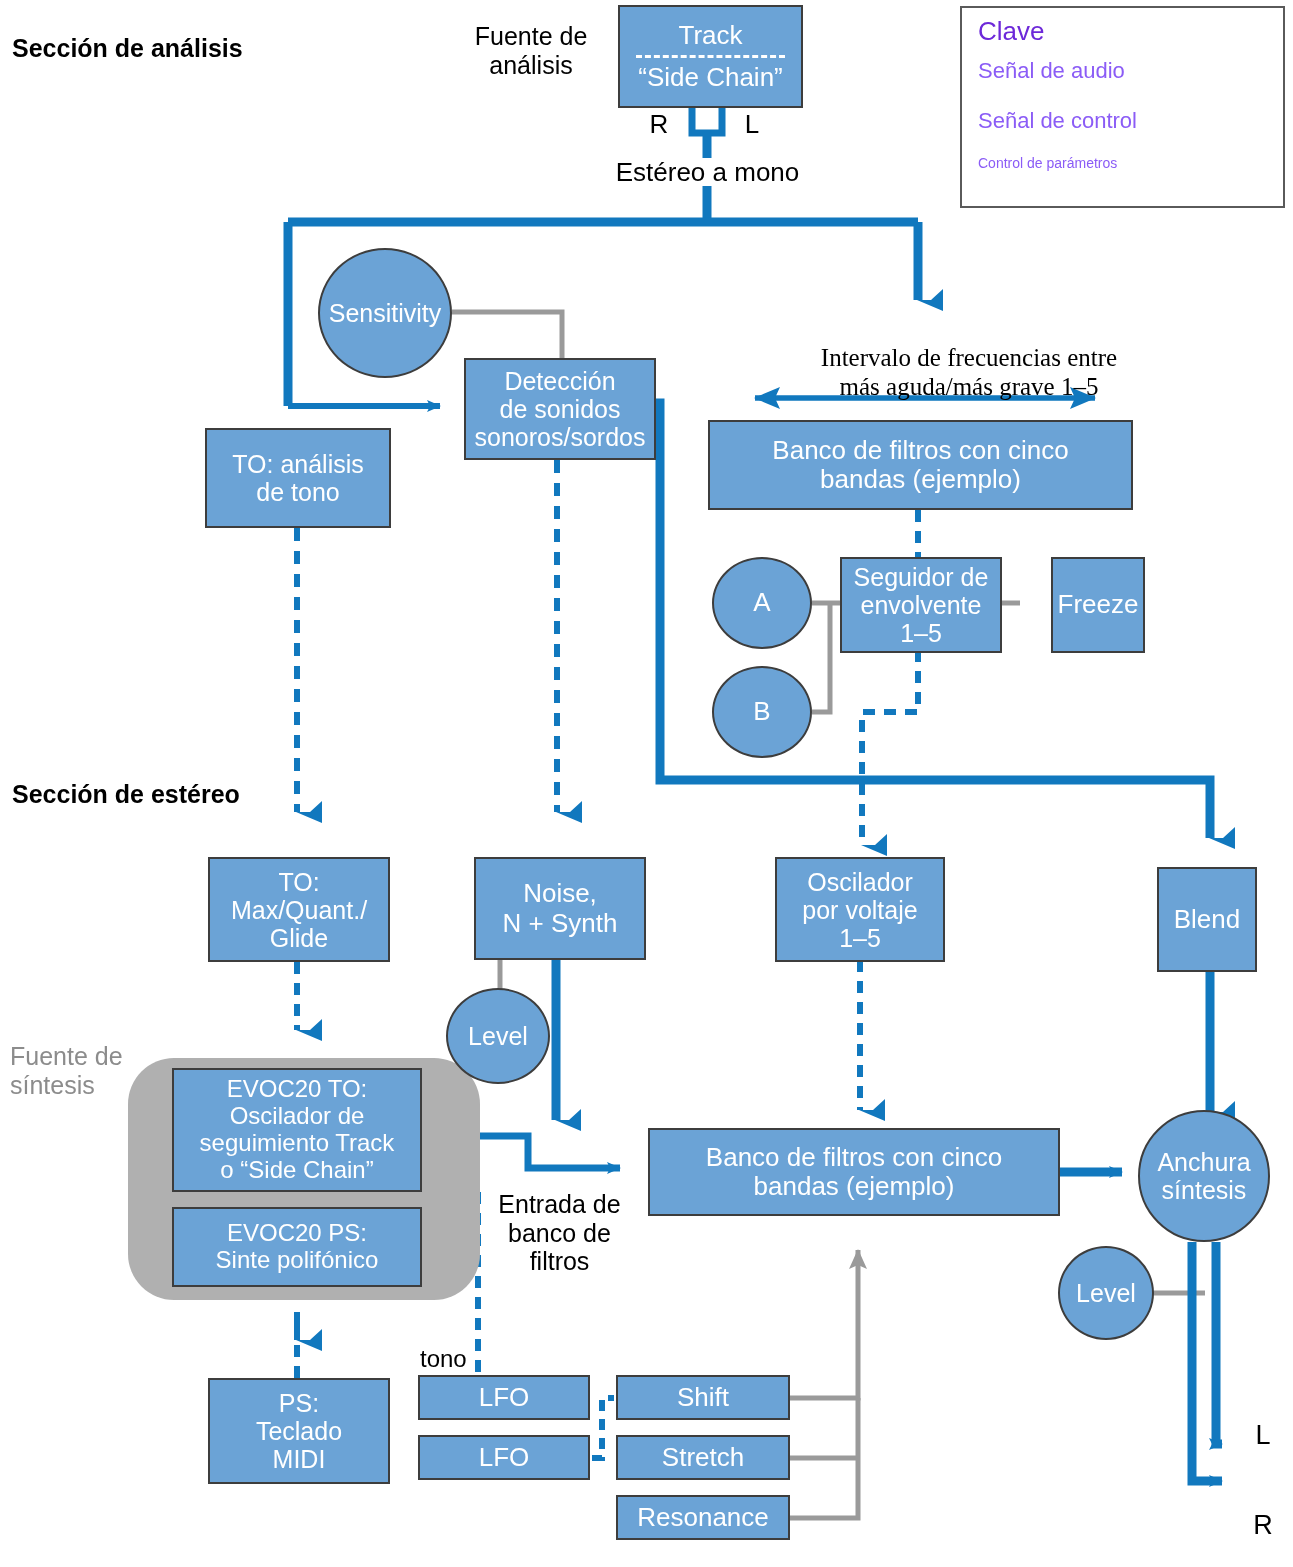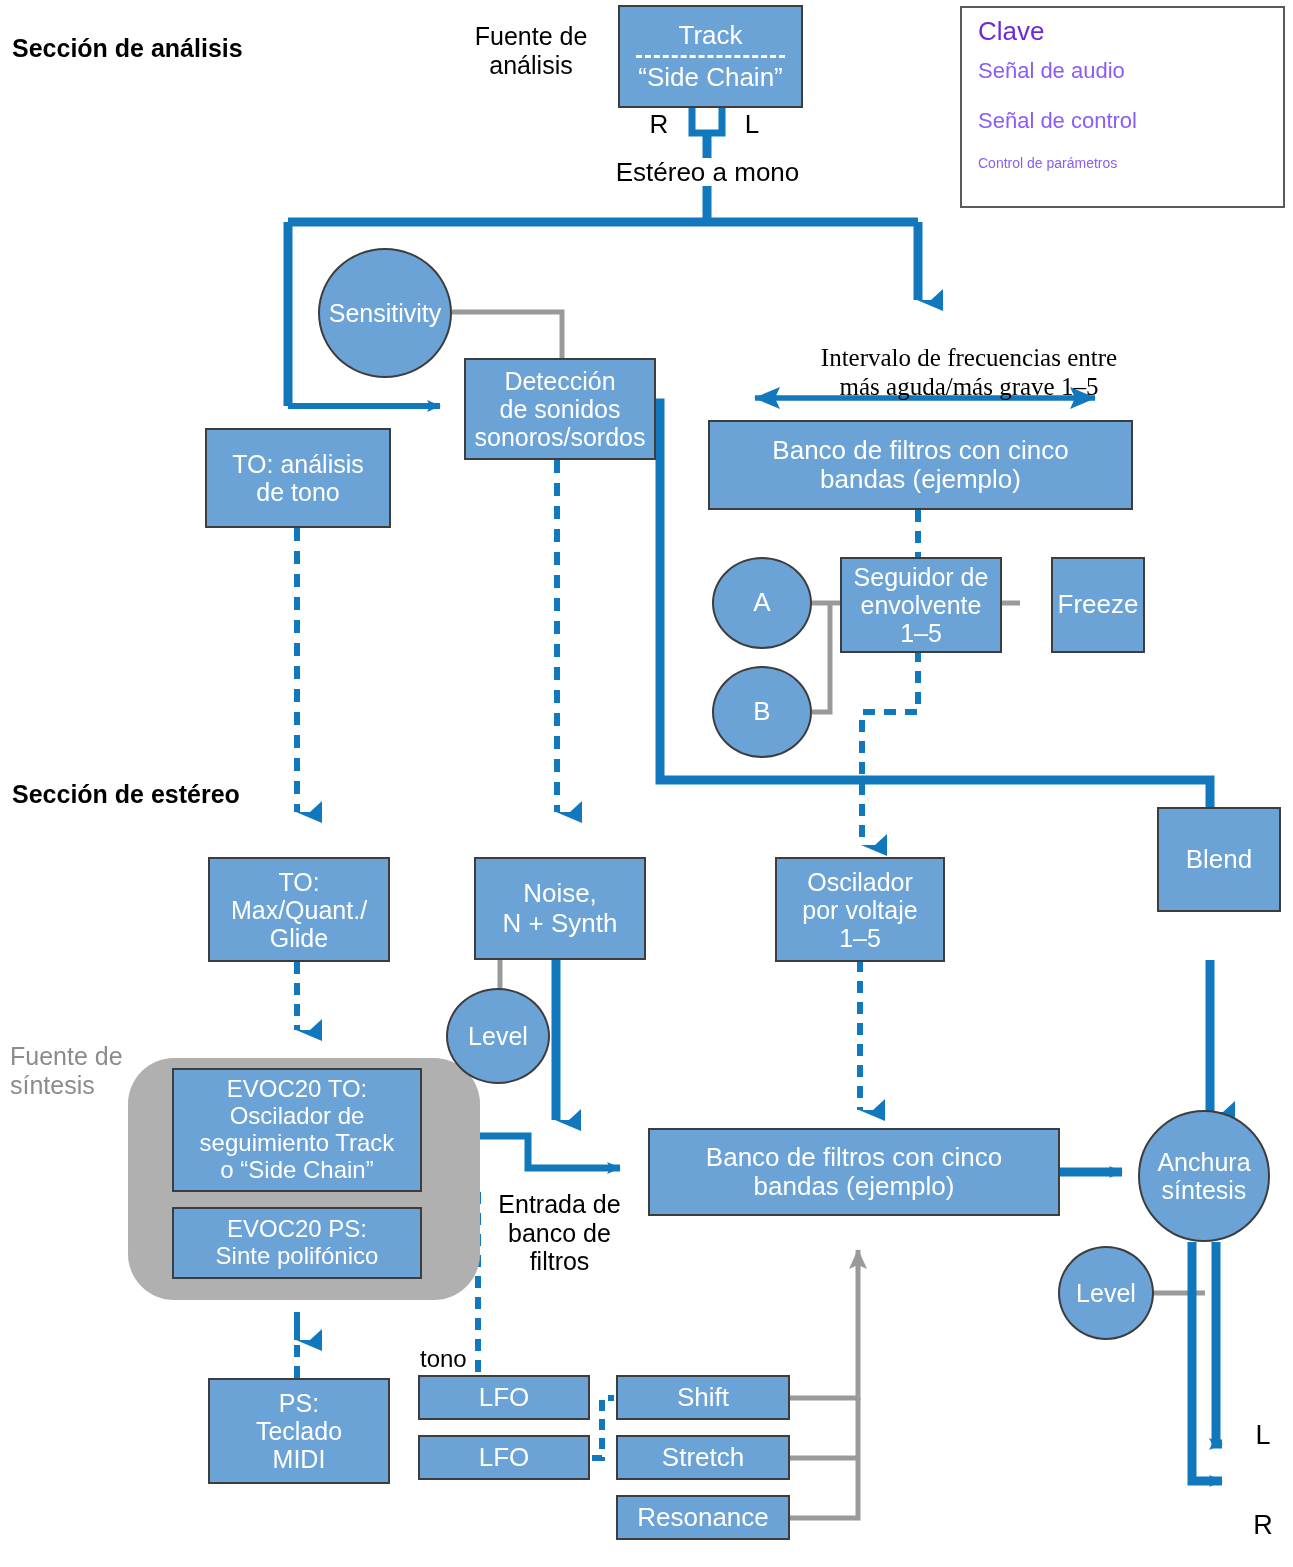--- a/index.html
+++ b/index.html
@@ -219,28 +219,28 @@
 
   <div class="node" style="left:474px;top:857px;width:172px;height:103px;font-size:26px;white-space:pre-line;">Noise,
 N + Synth</div>
 
   <div class="node ellipse" style="left:446px;top:988px;width:104px;height:96px;font-size:25px;">Level</div>
 
   <div class="node" style="left:775px;top:857px;width:170px;height:105px;font-size:25px;white-space:pre-line;">Oscilador
 por voltaje
 1–5</div>
 
-  <div class="node" style="left:1157px;top:807px;width:124px;height:105px;font-size:26px;">Blend</div>
+  <div class="node" style="left:1157px;top:867px;width:100px;height:105px;font-size:26px;">Blend</div>
 
   <div class="node" style="left:172px;top:1068px;width:250px;height:124px;font-size:24px;white-space:pre-line;">EVOC20 TO:
 Oscilador de
 seguimiento Track
 o “Side Chain”</div>
 
-  <div class="node" style="left:172px;top:1207px;width:250px;height:72px;font-size:24px;white-space:pre-line;">EVOC20 PS:
+  <div class="node" style="left:172px;top:1207px;width:250px;height:80px;font-size:24px;white-space:pre-line;">EVOC20 PS:
 Sinte polifónico</div>
 
   <div class="lbl" style="left:477px;top:1190px;width:165px;font-size:25px;white-space:pre-line;">Entrada de
 banco de
 filtros</div>
 
   <div class="node" style="left:648px;top:1128px;width:412px;height:88px;font-size:26px;white-space:pre-line;">Banco de filtros con cinco
 bandas (ejemplo)</div>
 
   <div class="node ellipse" style="left:1138px;top:1110px;width:132px;height:132px;font-size:25px;white-space:pre-line;">Anchura

